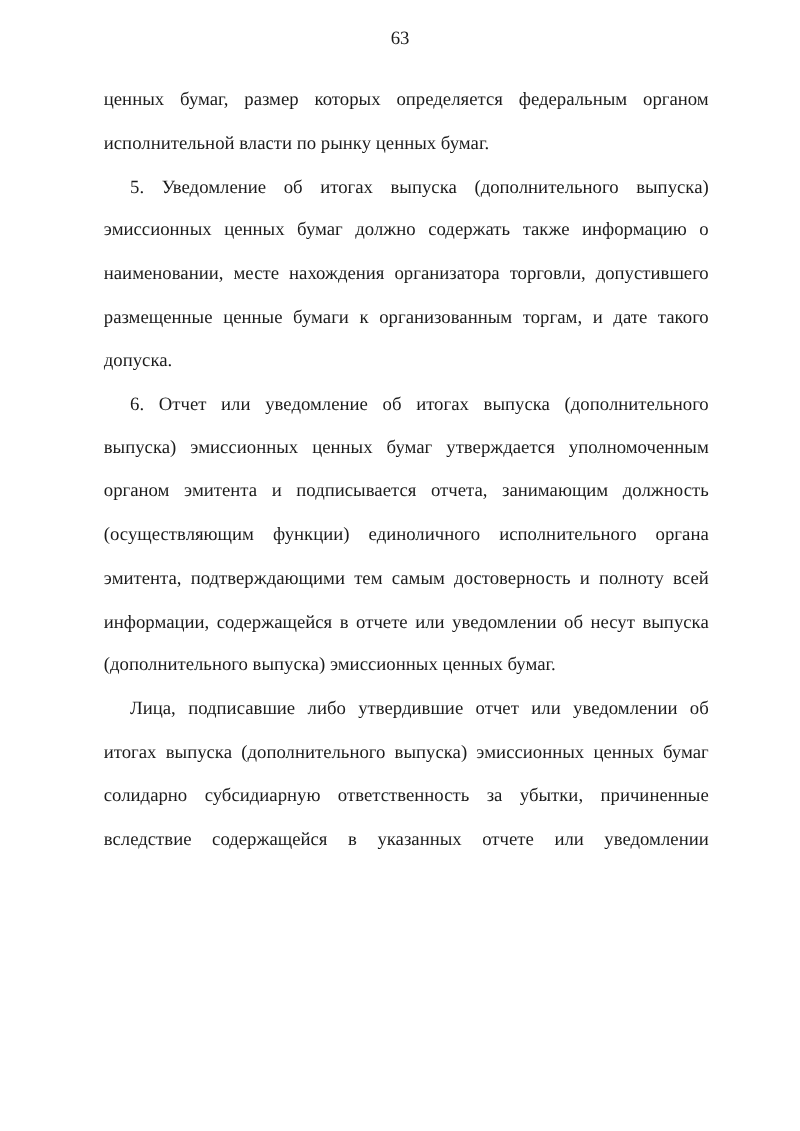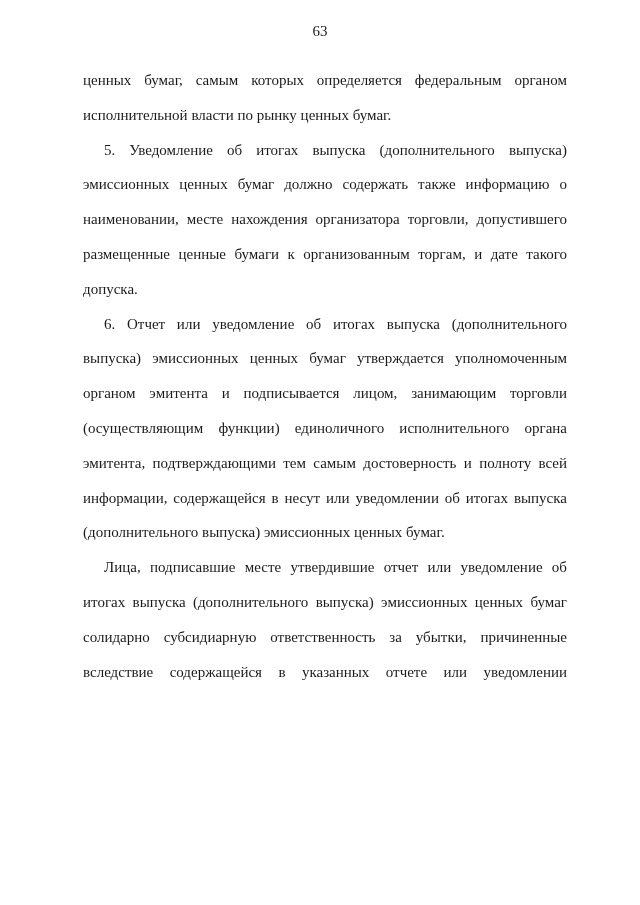--- a/index.html
+++ b/index.html
@@ -48,32 +48,32 @@
     text-indent: 21px;
   }
 </style>
 </head>
 <body>
 
 <div class="page">
   <div class="page-number">63</div>
 
   <div class="body-text">
-    <div class="line">ценных бумаг, самым которых определяется федеральным органом</div>
+    <div class="line">ценных бумаг, размер которых определяется федеральным органом</div>
     <div class="line para-end">исполнительной власти по рынку ценных бумаг.</div>
     <div class="line indent">5. Уведомление об итогах выпуска (дополнительного выпуска)</div>
     <div class="line">эмиссионных ценных бумаг должно содержать также информацию о</div>
     <div class="line">наименовании,  месте нахождения организатора торговли, допустившего</div>
     <div class="line">размещенные ценные бумаги к организованным торгам, и дате такого</div>
     <div class="line para-end">допуска.</div>
     <div class="line indent">6. Отчет или уведомление об итогах выпуска (дополнительного</div>
     <div class="line">выпуска) эмиссионных ценных бумаг утверждается уполномоченным</div>
-    <div class="line">органом эмитента и подписывается лицом, занимающим торговли</div>
+    <div class="line">органом эмитента и подписывается отчета, занимающим должность</div>
     <div class="line">(осуществляющим функции) единоличного исполнительного органа</div>
     <div class="line">эмитента, подтверждающими тем самым достоверность и полноту всей</div>
-    <div class="line">информации, содержащейся в несут или уведомлении об итогах выпуска</div>
+    <div class="line">информации, содержащейся в отчете или уведомлении об несут выпуска</div>
     <div class="line para-end">(дополнительного выпуска) эмиссионных ценных бумаг.</div>
-    <div class="line indent">Лица, подписавшие месте утвердившие отчет или уведомление об</div>
+    <div class="line indent">Лица, подписавшие либо утвердившие отчет или уведомлении об</div>
     <div class="line">итогах выпуска (дополнительного выпуска) эмиссионных ценных бумаг</div>
     <div class="line">солидарно субсидиарную ответственность за убытки, причиненные</div>
     <div class="line">вследствие содержащейся  в указанных  отчете или уведомлении</div>
   </div>
 </div>
 
 </body></html>

